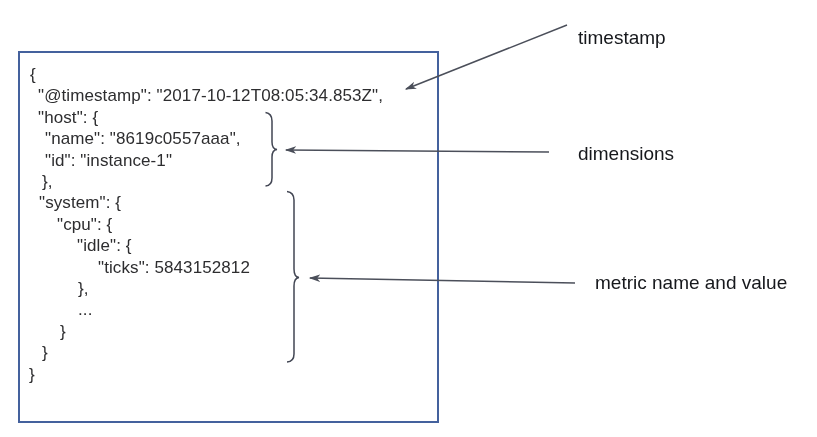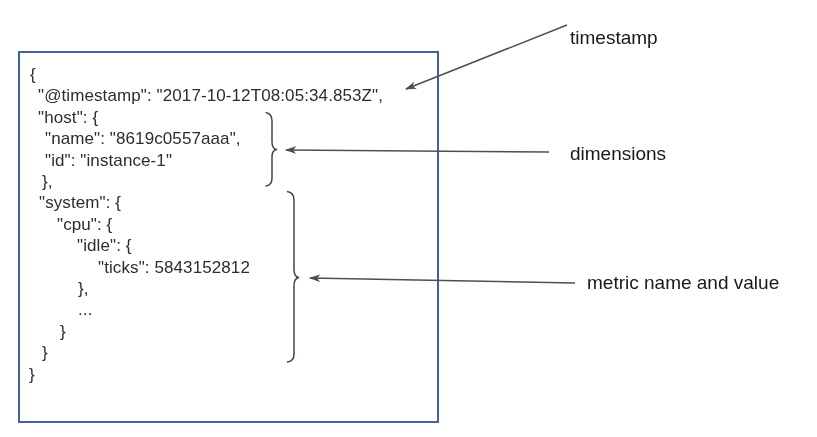--- a/index.html
+++ b/index.html
@@ -33,20 +33,21 @@
     white-space: pre;
     color: var(--code-text, #2d2d2f);
     letter-spacing: 0.1px;
   }
   .annotation {
     position: absolute;
     font-size: 19px;
     line-height: 24px;
     color: var(--annotation-text, #16181c);
     white-space: nowrap;
+    margin-left: 8px;
   }
   .overlay-svg {
     position: absolute;
     left: 0;
     top: 0;
     width: 817px;
     height: 437px;
     pointer-events: none;
   }
   .arrow-line { stroke: var(--arrow, #4b4f5a); stroke-width: 1.5; fill: none; }

